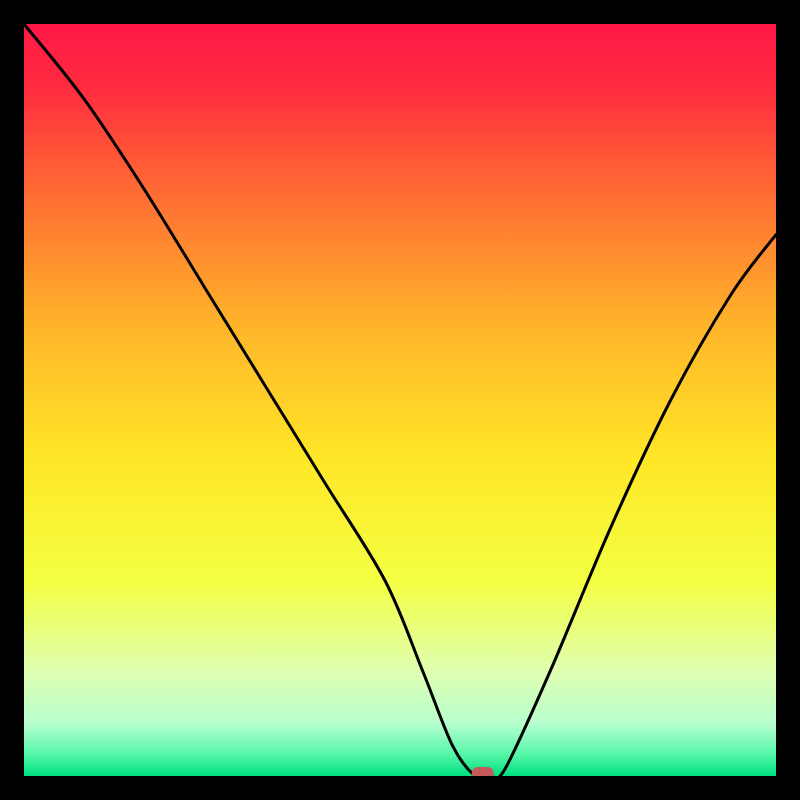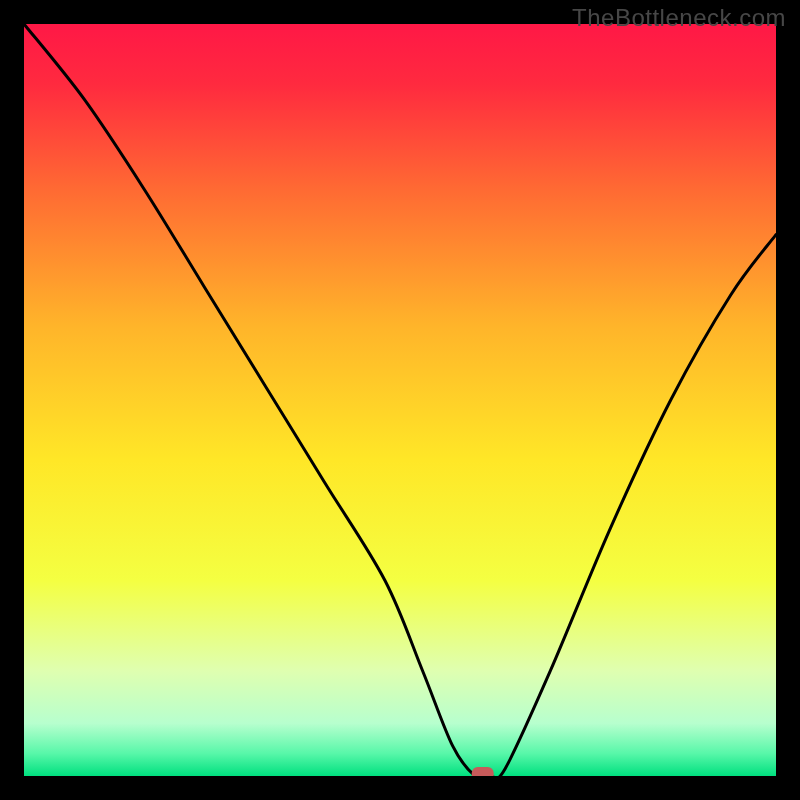--- a/index.html
+++ b/index.html
@@ -33,21 +33,20 @@
     top: 24px;
     width: 752px;
     height: 752px;
   }
   svg { display: block; }
 </style>
 </head>
 <body>
 
 <div class="frame">
-  <div class="watermark">TheBottleneck.com</div>
   <div class="plot-wrap">
     <svg id="plot-svg" width="752" height="752" viewBox="0 0 752 752">
       <defs>
         <linearGradient id="bg-grad" x1="0" y1="0" x2="0" y2="1">
             <stop offset="0%" stop-color="#ff1846"></stop>
             <stop offset="8%" stop-color="#ff2a3f"></stop>
             <stop offset="22%" stop-color="#ff6a33"></stop>
             <stop offset="40%" stop-color="#ffb42a"></stop>
             <stop offset="57.99999999999999%" stop-color="#ffe727"></stop>
             <stop offset="74%" stop-color="#f4ff42"></stop>

